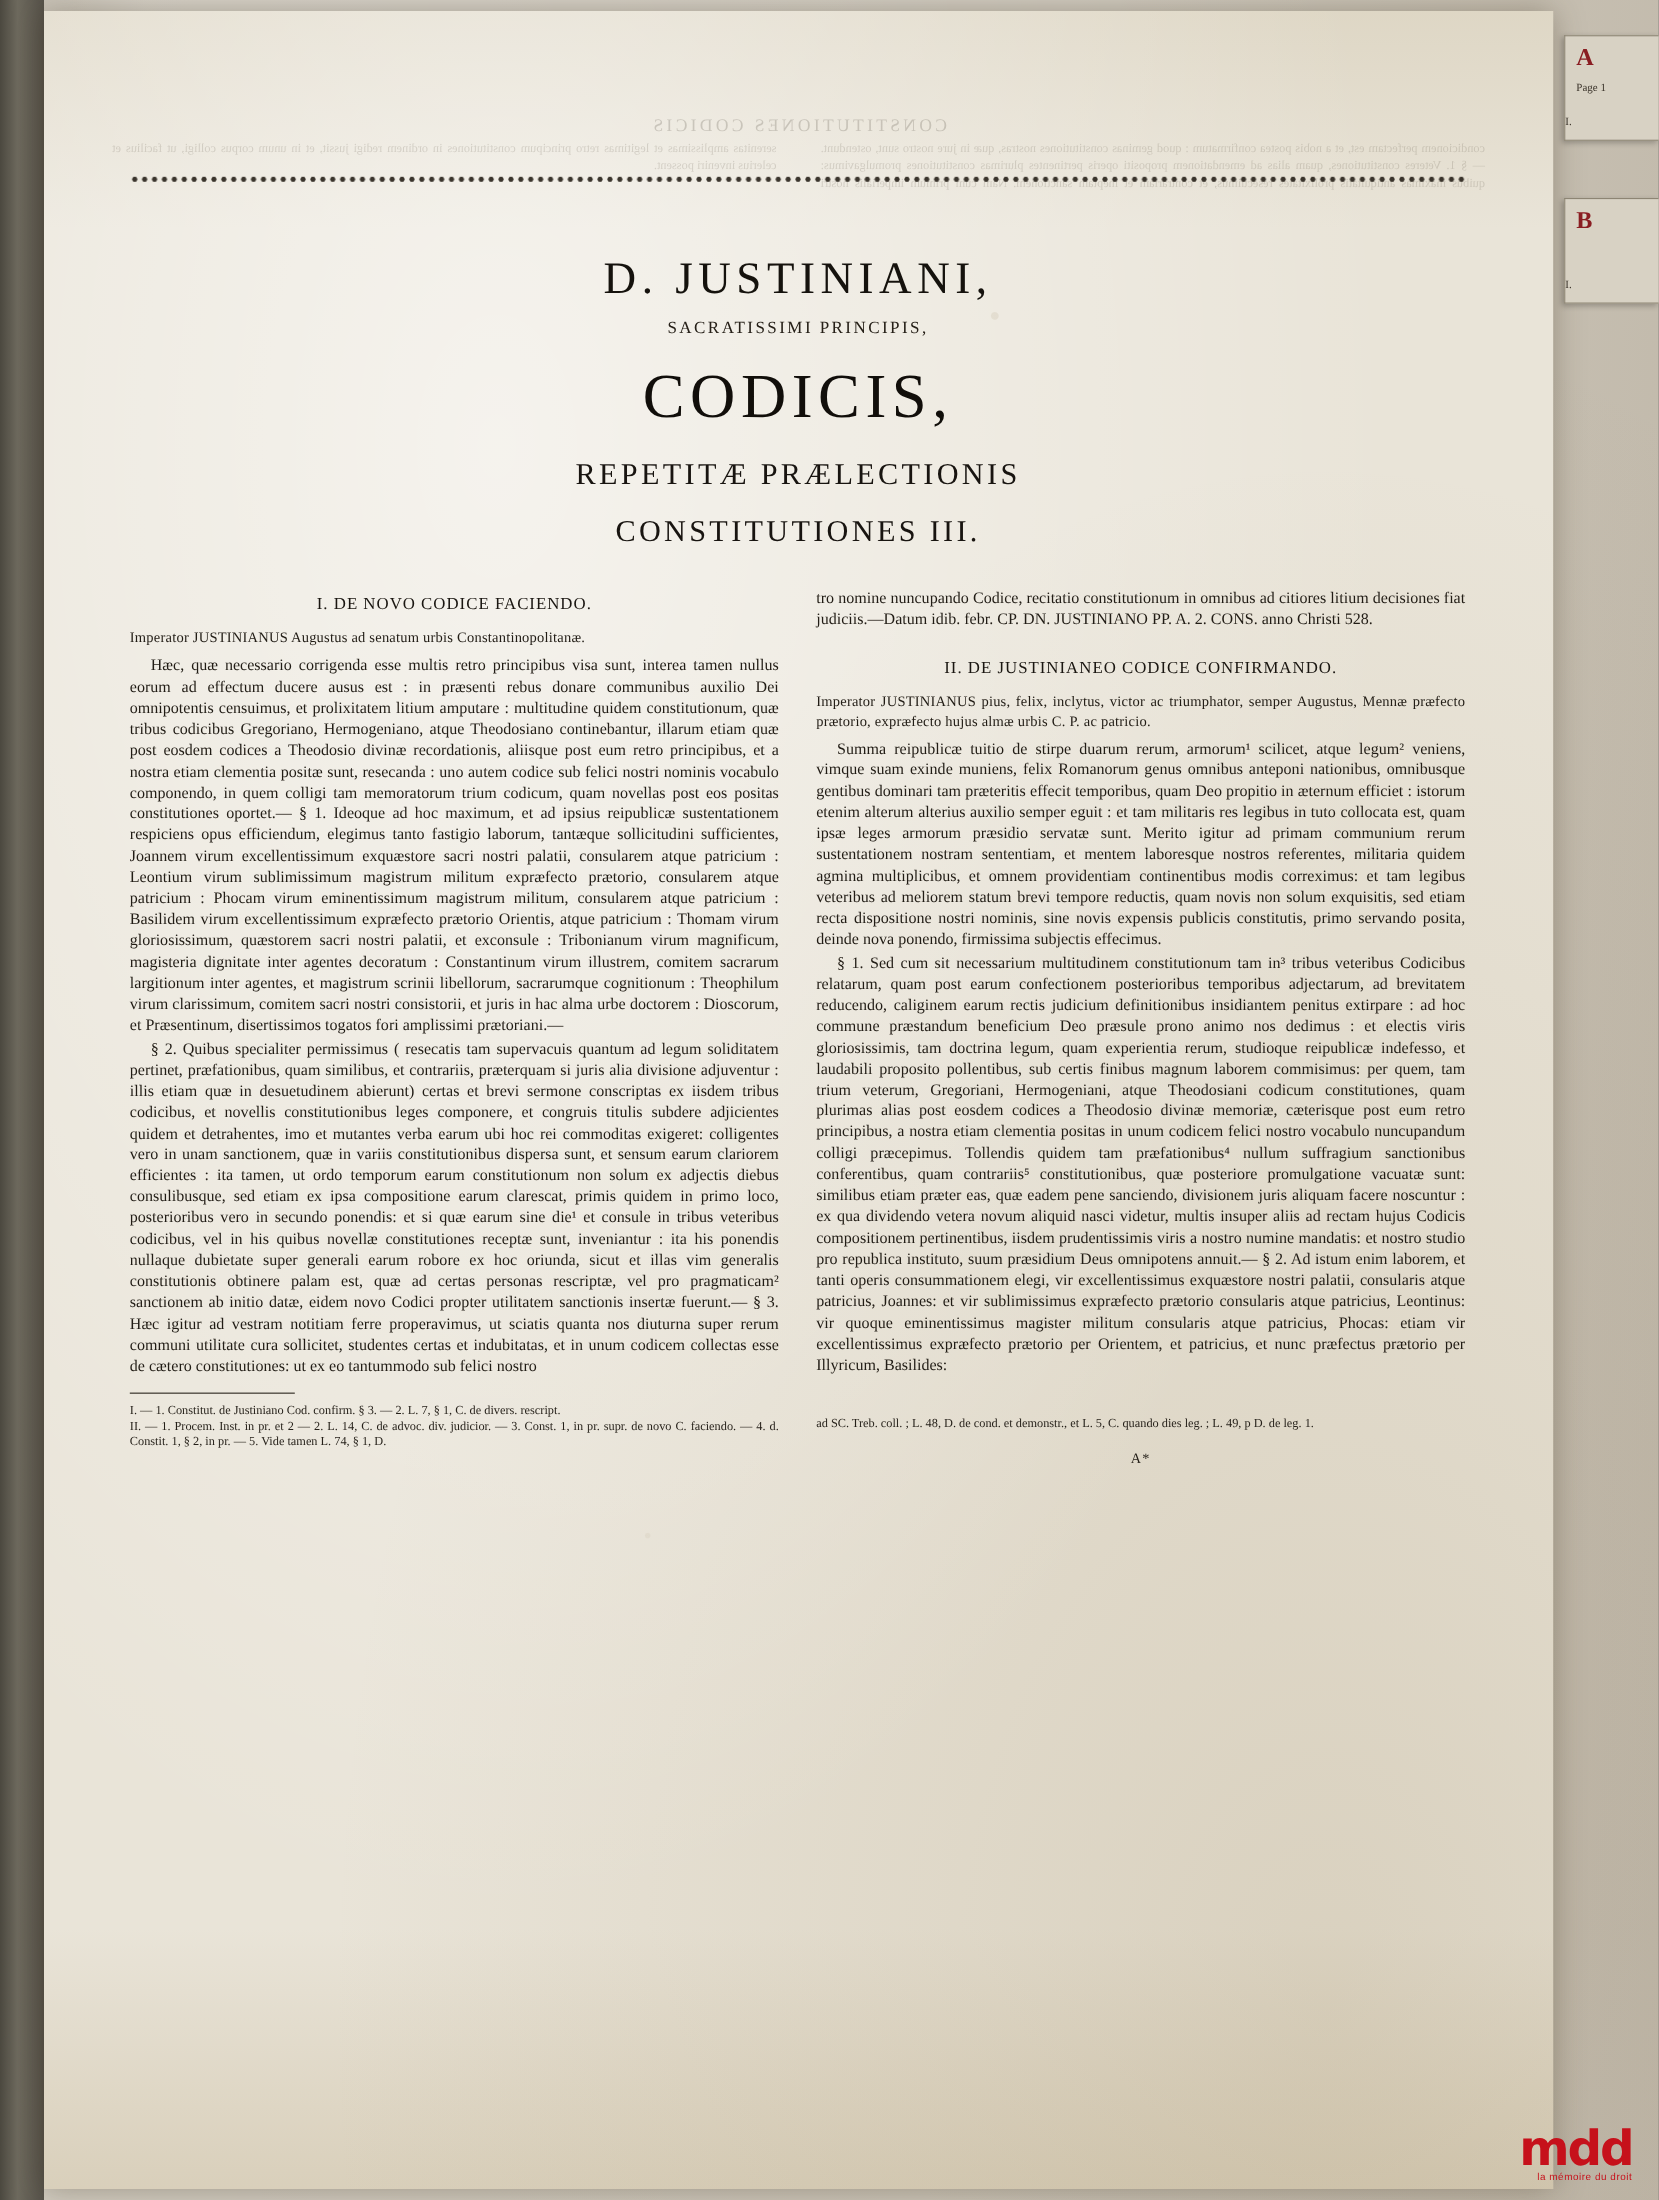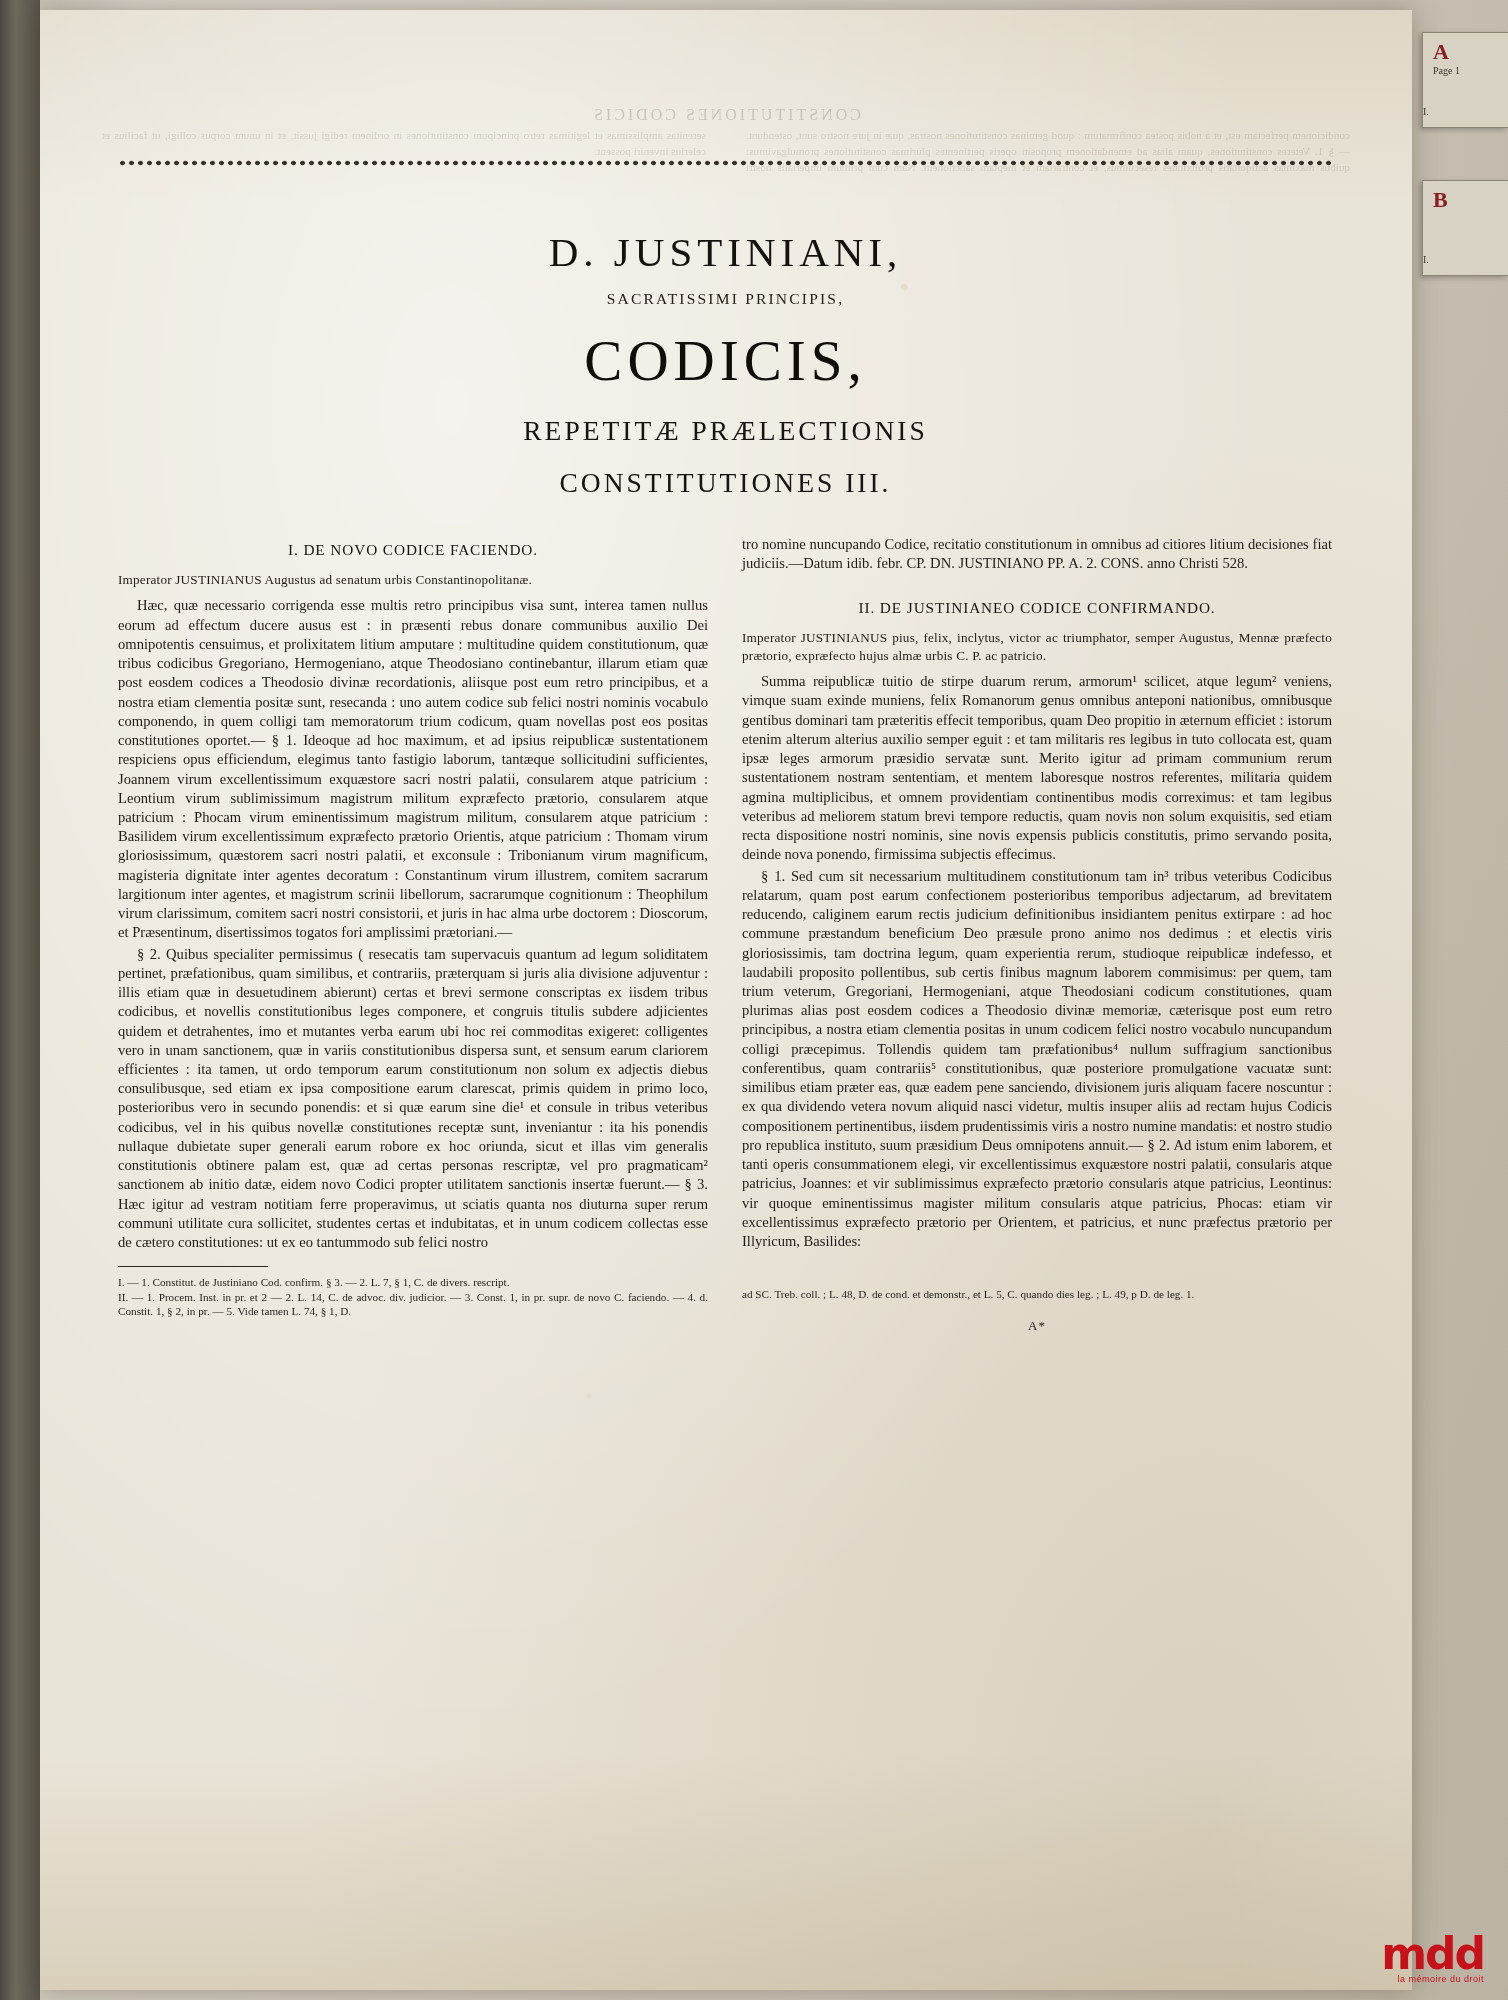--- a/index.html
+++ b/index.html
@@ -197,21 +197,21 @@
   }
   .tab .letter {
     font-size: 22px;
     color: #8a1d22;
     font-weight: bold;
     line-height: 1;
   }
   .tab .meta {
     font-size: 10px;
     color: #3a332a;
-    margin-top: 2px;
+    margin-top: 12px;
   }
   .tab .edge {
     position: absolute;
     left: 0;
     bottom: 10px;
     font-size: 10px;
     color: #3a332a;
   }
   
   .watermark {

